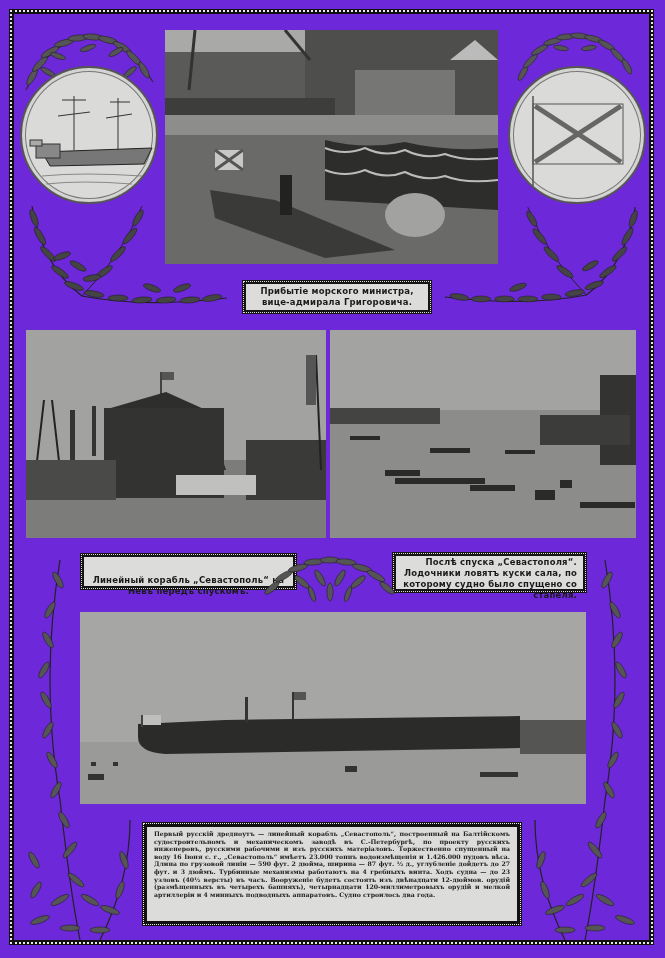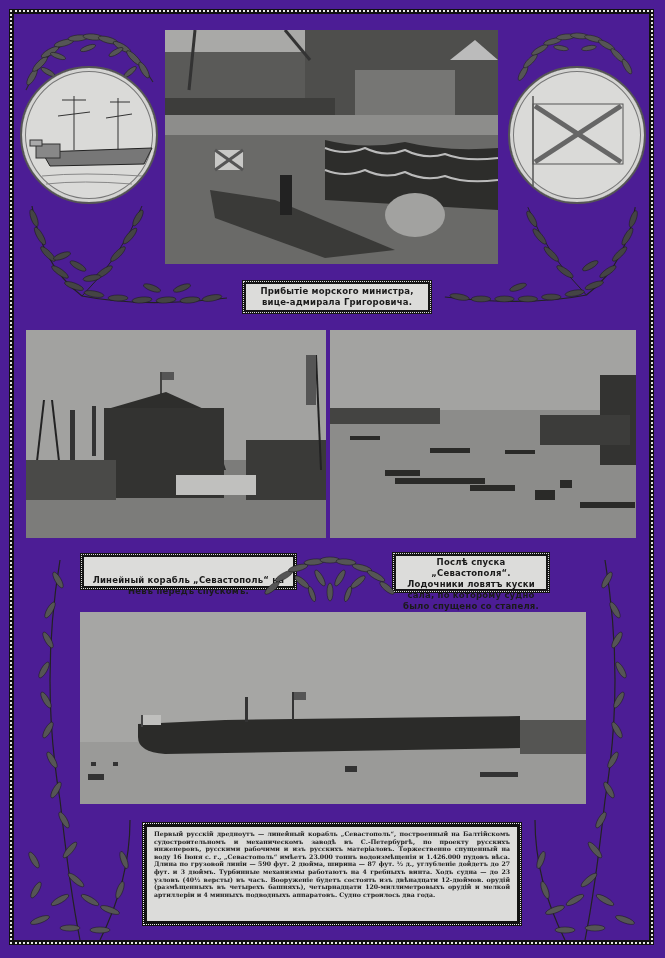--- a/index.html
+++ b/index.html
@@ -2,21 +2,21 @@
 <html><head>
 <meta charset="utf-8">
 <style>
   html, body { margin: 0; padding: 0; }
   body {
     width: 665px; height: 958px; position: relative; overflow: hidden;
     background: #d2d2d0;
     font-family: "DejaVu Sans", sans-serif;
     color: #1a1a1a;
   }
-  .page { position: absolute; left: 0; top: 0; width: 665px; height: 958px; background: #4c1d95; }
+  .page { position: absolute; left: 0; top: 0; width: 665px; height: 958px; background: #6d28d9; }
   
   .frame {
     position: absolute; left: 9px; top: 9px; width: 645px; height: 936px;
     box-sizing: border-box;
     border: 5px solid #111;
   }
   .frame::before {
     content: ""; position: absolute; inset: -4px;
     border: 2px dotted #e8e8e6;
     pointer-events: none;
@@ -248,21 +248,21 @@
         <rect x="20" y="106" width="30" height="4"></rect>
         <rect x="100" y="118" width="40" height="5"></rect>
         <rect x="175" y="120" width="30" height="4"></rect>
         <rect x="205" y="160" width="20" height="10"></rect>
         <rect x="250" y="172" width="55" height="6"></rect>
         <rect x="230" y="150" width="12" height="8"></rect>
       </g>
     </svg>
   </div>
   <div class="caption" style="left:80px;top:553px;width:217px;height:37px;padding-top:18px;">Линейный корабль „Севастополь“ на Невѣ передъ спускомъ.</div>
-  <div class="caption" style="left:392px;top:552px;width:158px;height:41px;padding-top:1px;">Послѣ спуска „Севастополя“. Лодочники ловятъ куски сала, по которому судно было спущено со стапеля.</div>
+  <div class="caption" style="left:392px;top:552px;width:195px;height:41px;padding-top:1px;text-align:right;">Послѣ спуска „Севастополя“. Лодочники ловятъ куски сала, по которому судно было спущено со стапеля.</div>
 
   <svg class="laurel" style="left:262px;top:548px" width="135" height="60" viewBox="0 0 135 60">
     <g fill="#555" stroke="#1a1a1a" stroke-width="0.5">
       <ellipse cx="10" cy="40" rx="9" ry="3" transform="rotate(-40 10 40)"></ellipse>
       <ellipse cx="22" cy="28" rx="10" ry="3" transform="rotate(-30 22 28)"></ellipse>
       <ellipse cx="36" cy="20" rx="10" ry="3" transform="rotate(-15 36 20)"></ellipse>
       <ellipse cx="52" cy="14" rx="10" ry="3" transform="rotate(-5 52 14)"></ellipse>
       <ellipse cx="68" cy="12" rx="10" ry="3"></ellipse>
       <ellipse cx="84" cy="14" rx="10" ry="3" transform="rotate(5 84 14)"></ellipse>
       <ellipse cx="100" cy="20" rx="10" ry="3" transform="rotate(15 100 20)"></ellipse>

